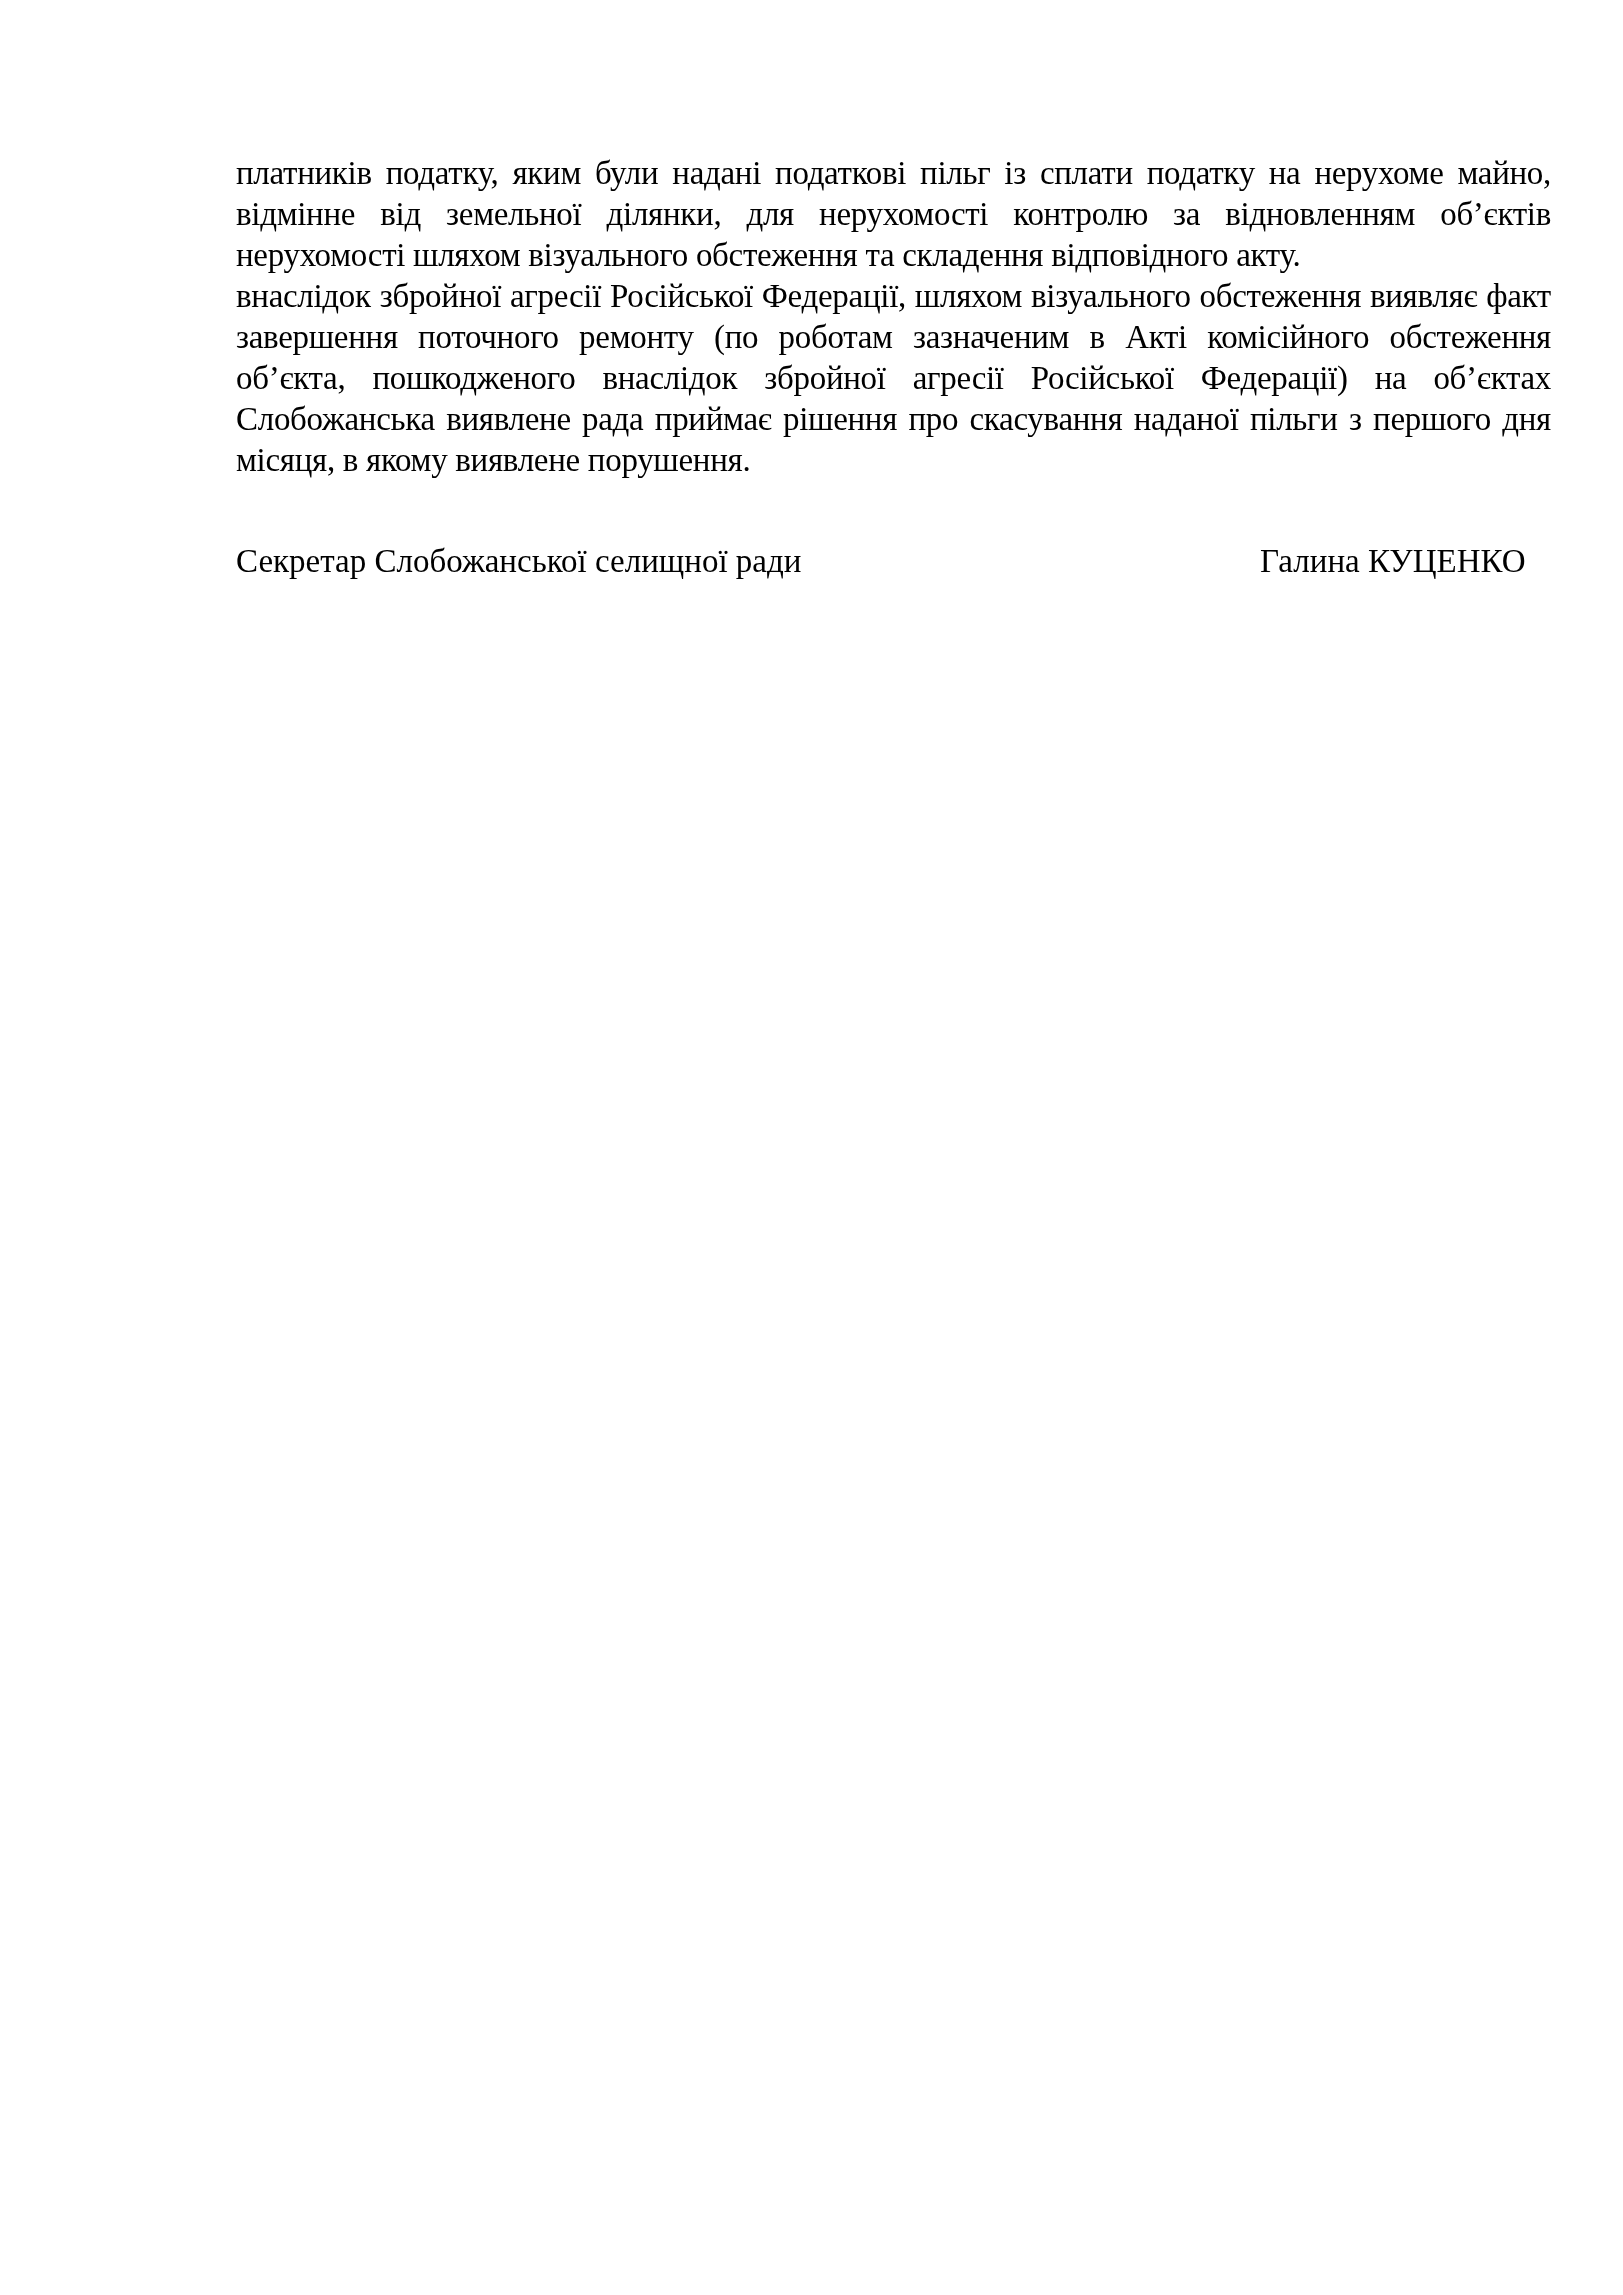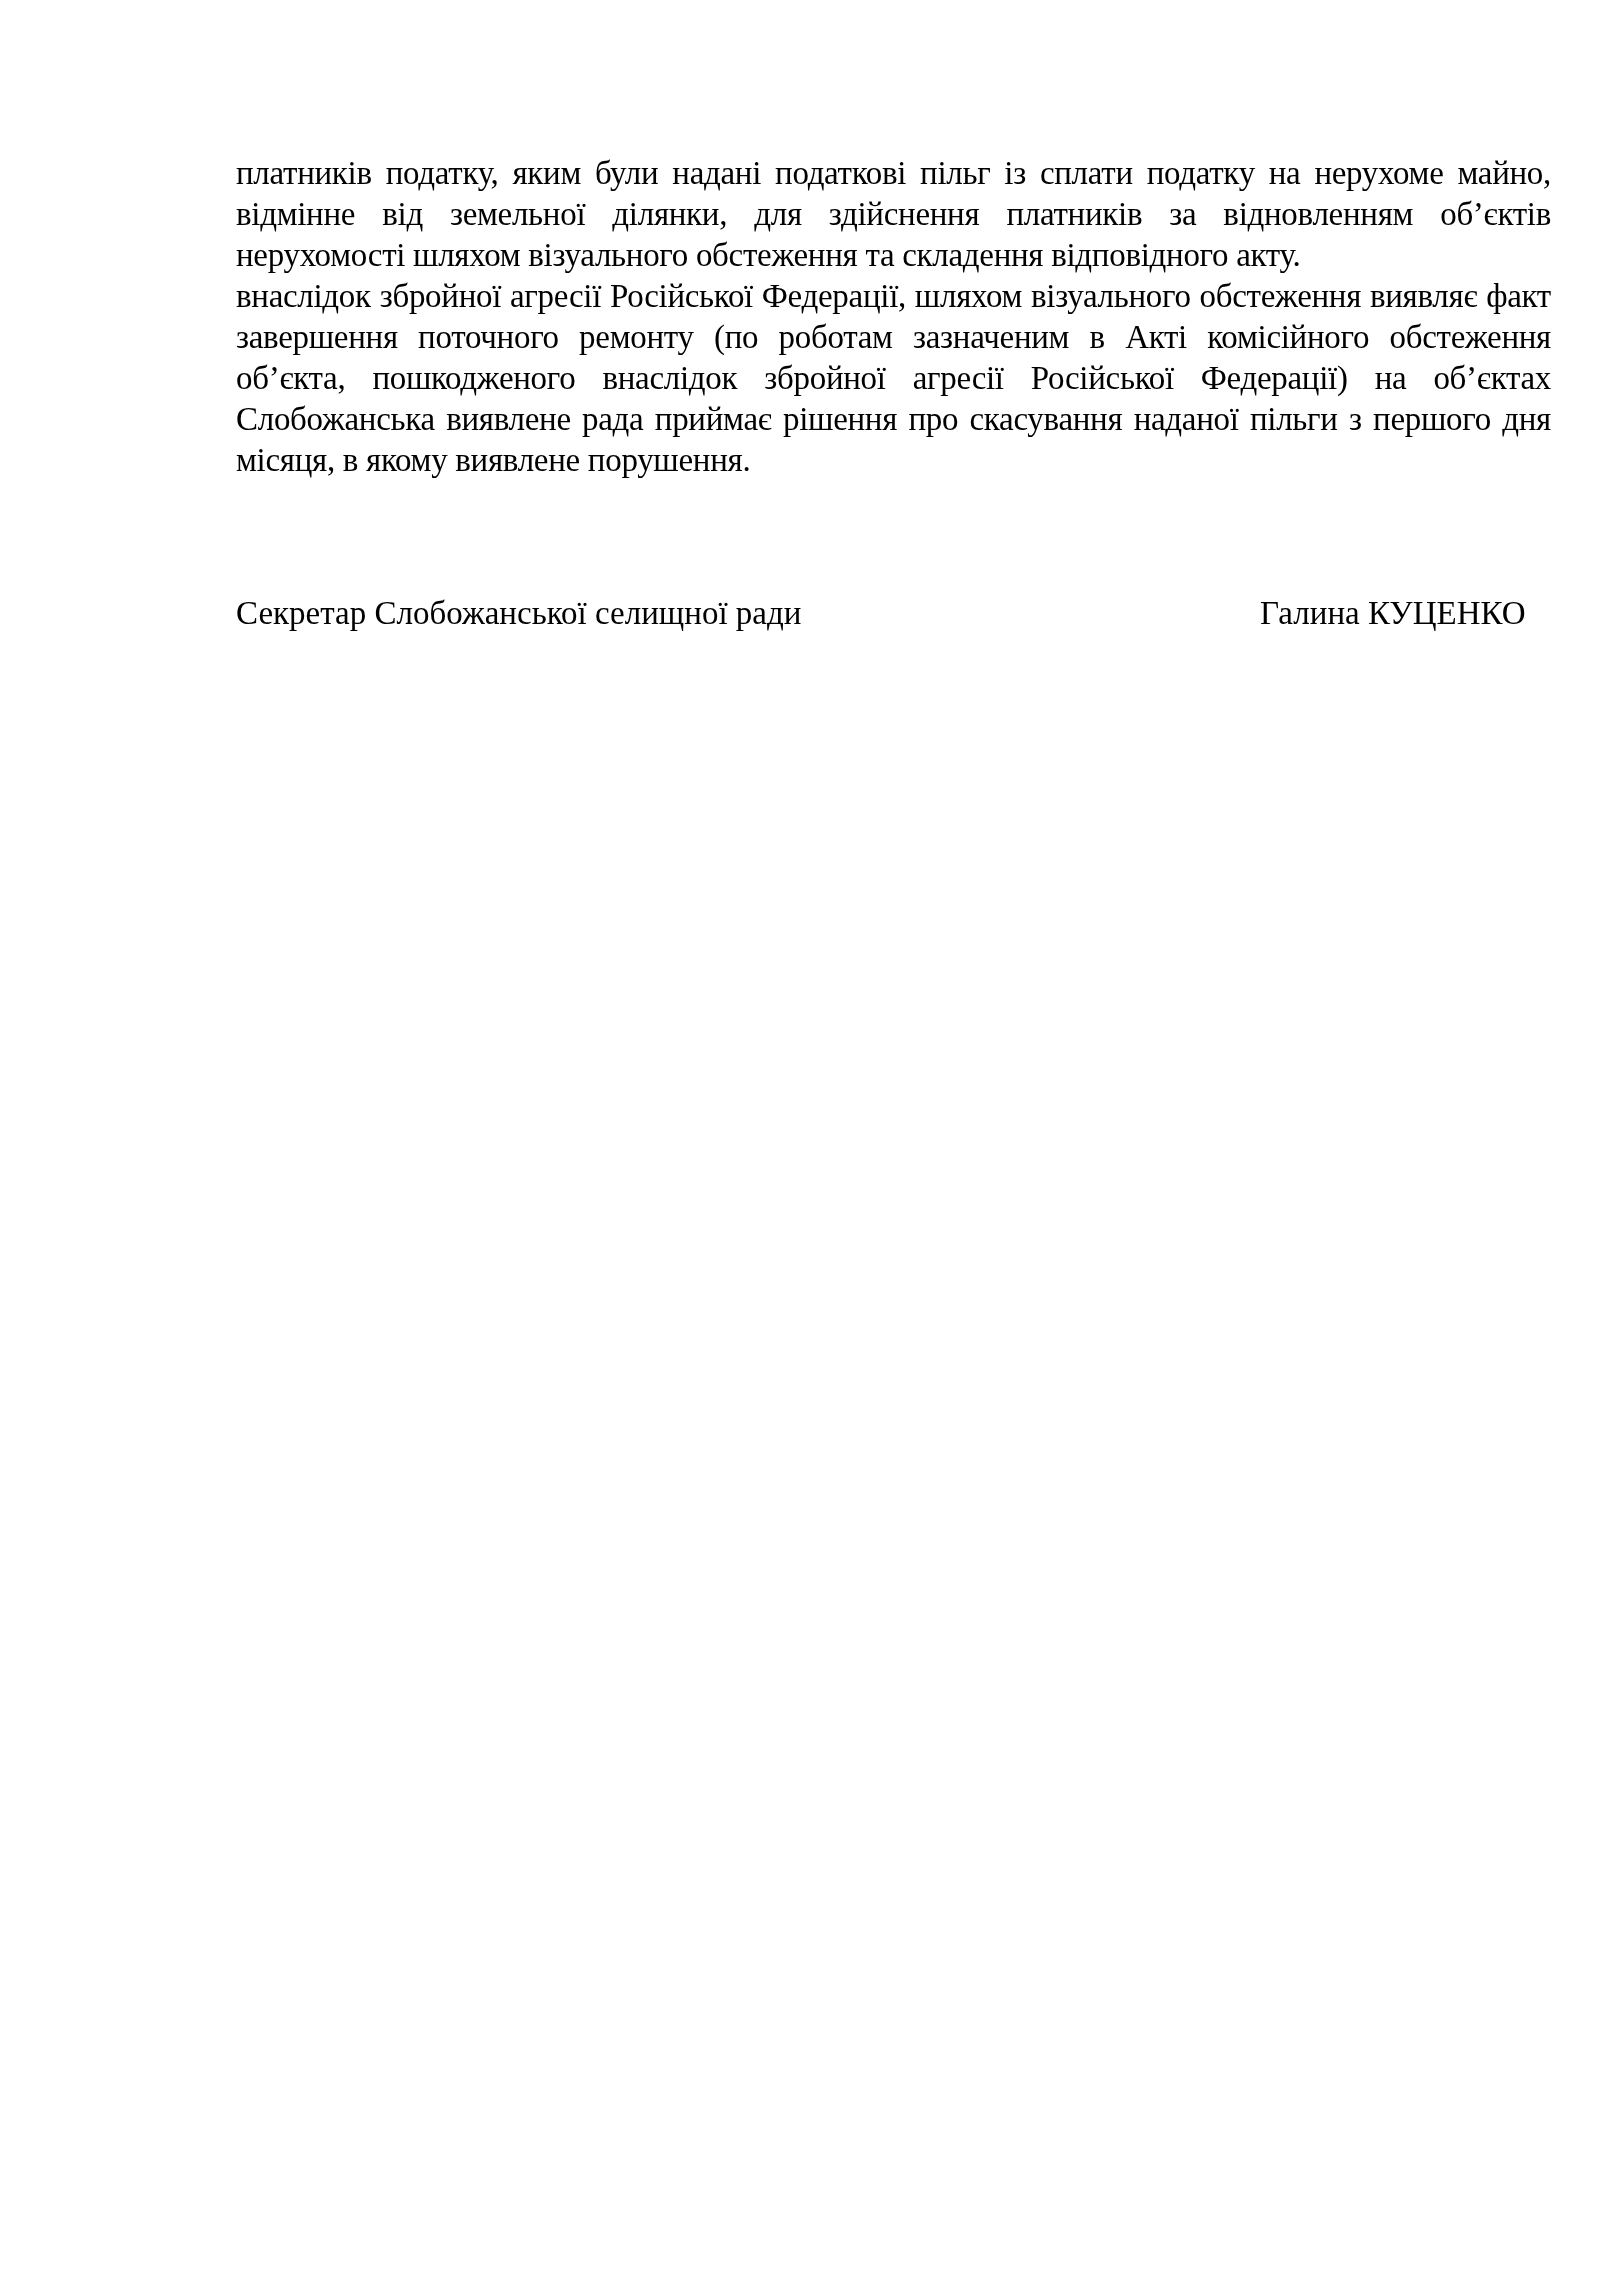--- a/index.html
+++ b/index.html
@@ -41,37 +41,37 @@
     padding-left: 75px;
   }
   .tab-gap {
     display: inline-block;
     width: 38px;
   }
   .signature {
     display: flex;
     justify-content: space-between;
     align-items: flex-end;
-    margin-top: 112px;
+    margin-top: 60px;
     font-size: 33px;
     line-height: 41px;
   }
   .signature .name {
     margin-right: 25.5px;
   }
 </style>
 </head>
 <body>
 
 <div class="page">
   <div class="content">
 
     <div class="para">
       <div class="line">платників податку, яким були надані податкові пільг із сплати податку на нерухоме майно,</div>
-      <div class="line">відмінне від земельної ділянки, для здійснення платників за відновленням об’єктів</div>
+      <div class="line">відмінне від земельної ділянки, для нерухомості контролю за відновленням об’єктів</div>
       <div class="line last">нерухомості шляхом візуального обстеження та складення відповідного акту.</div>
     </div>
 
     <div class="para">
       <div class="line">внаслідок збройної агресії Російської Федерації, шляхом візуального обстеження виявляє факт</div>
       <div class="line">завершення поточного ремонту (по роботам зазначеним в Акті комісійного обстеження</div>
       <div class="line">об’єкта, пошкодженого внаслідок збройної агресії Російської Федерації) на об’єктах</div>
       <div class="line">Слобожанська виявлене рада приймає рішення про скасування наданої пільги  з першого дня</div>
       <div class="line last">місяця, в якому виявлене порушення.</div>
     </div>

